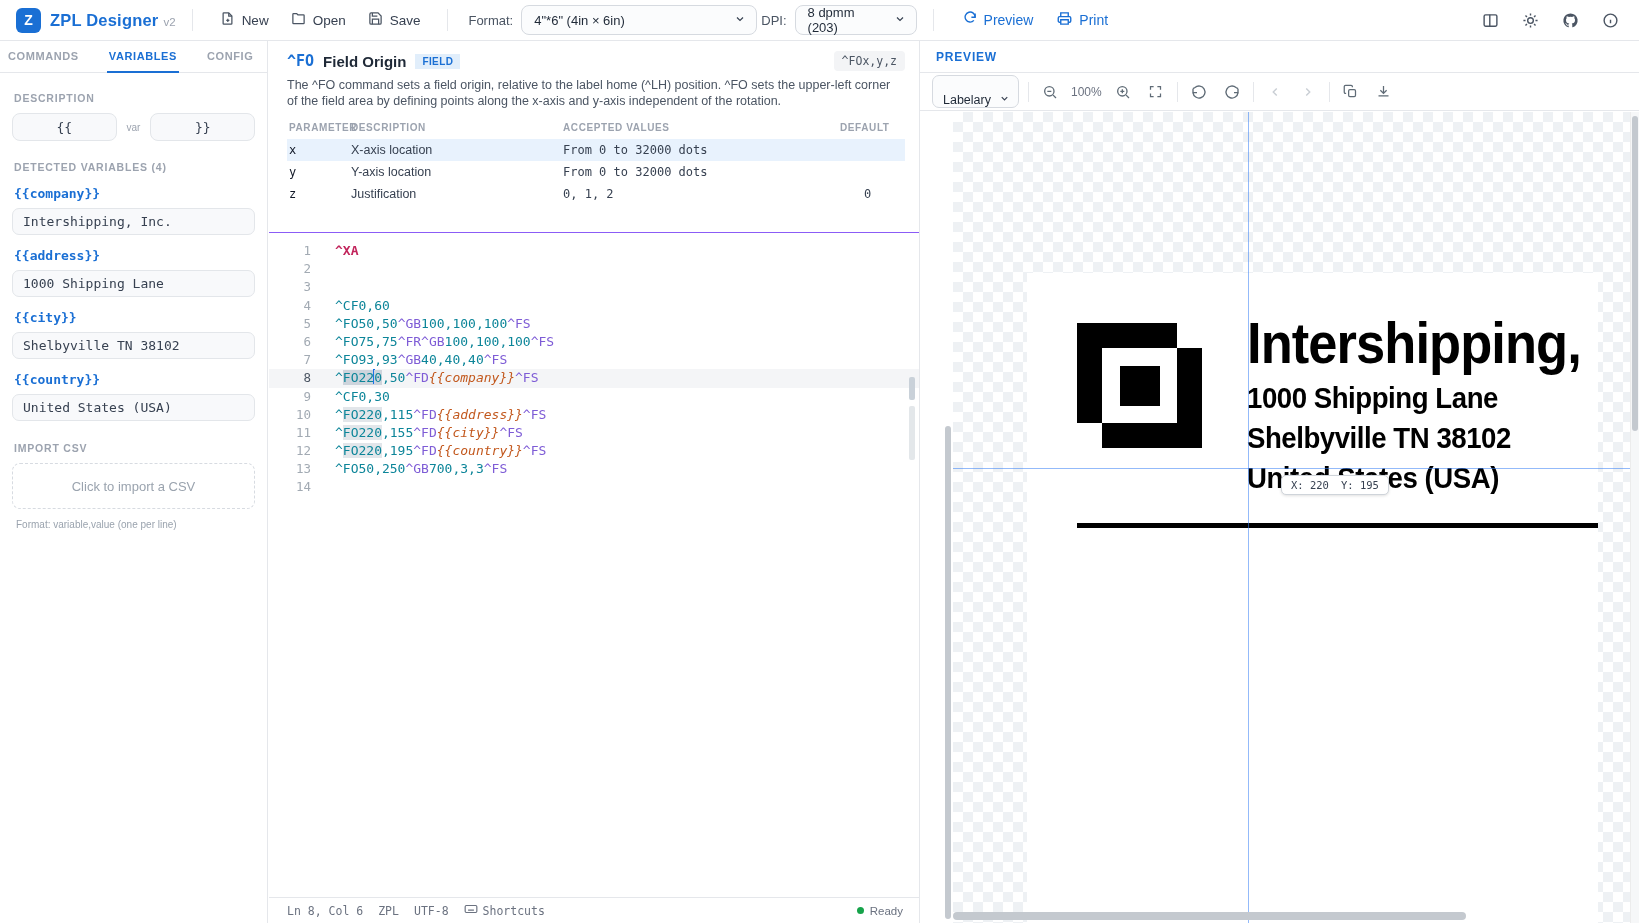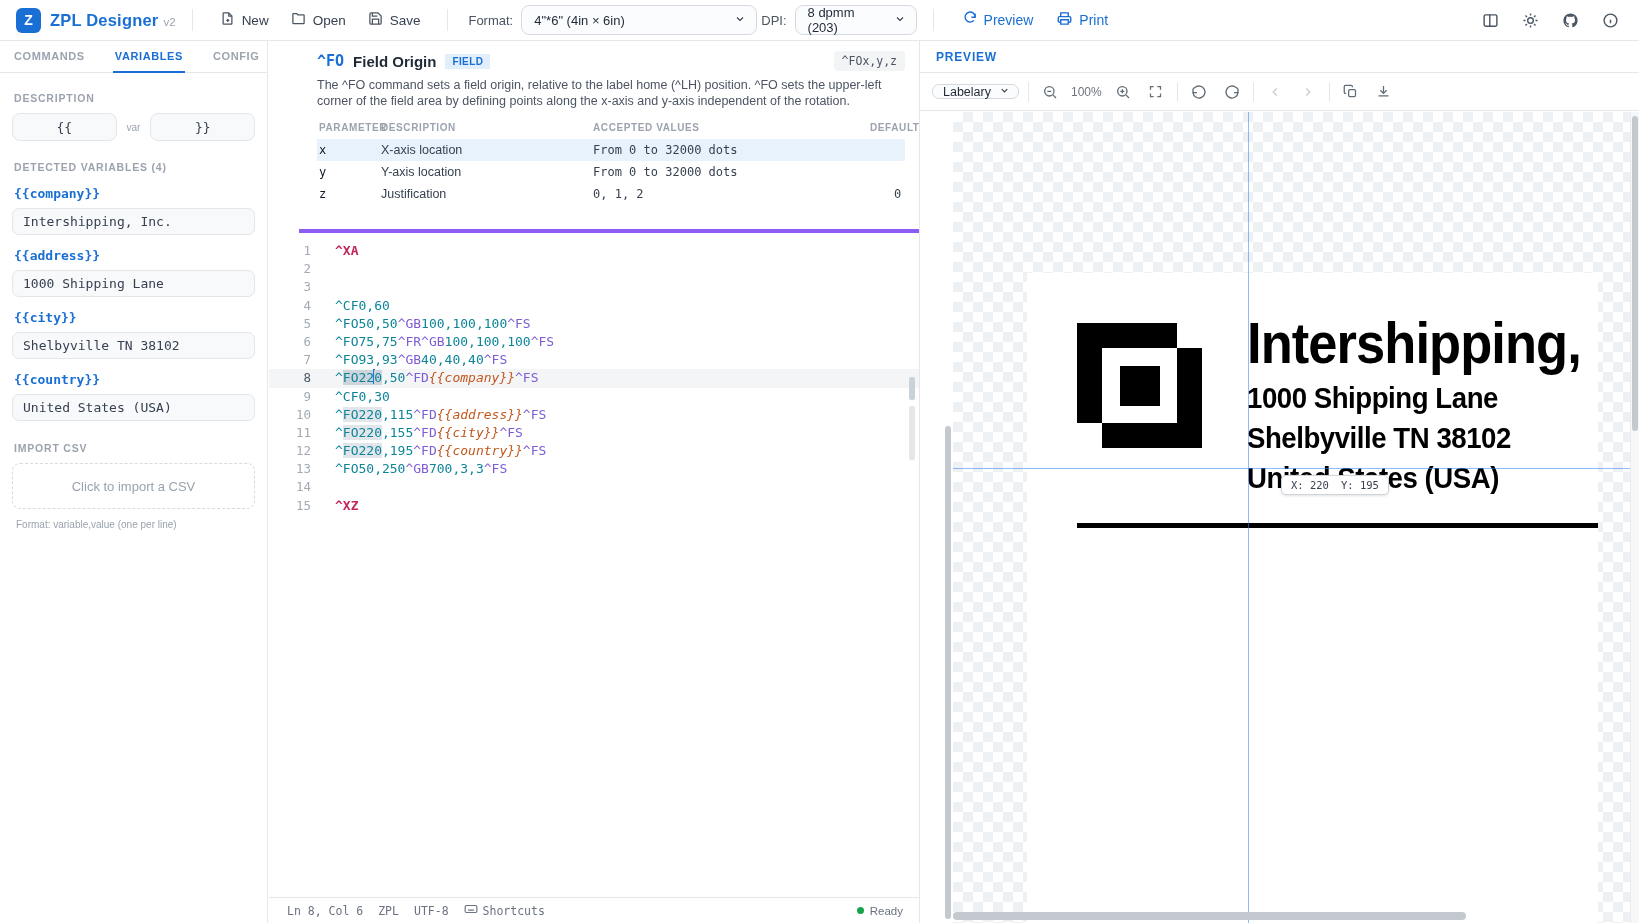--- a/index.html
+++ b/index.html
@@ -23,21 +23,21 @@
     display:flex; align-items:center; justify-content:space-between; padding:0 10px 0 12px;
     font-size:13px; color:#1f2937; gap:10px; cursor:pointer; }
   .tb-action { display:flex; align-items:center; gap:7px; color:#1a6fd4; font-size:14px;
     margin:0 12px; cursor:pointer; background:none; border:none; font-family:inherit; }
   .tb-icons { margin-left:auto; display:flex; align-items:center; gap:10px; }
   .tb-icon { width:30px; height:30px; display:flex; align-items:center; justify-content:center;
     color:#4b5563; cursor:pointer; background:none; border:none; }
 
   
   .sidebar { position:absolute; top:41px; left:0; width:268px; bottom:0; border-right:1px solid #e5e7eb; background:#fff; }
-  .tabs { height:32px; display:flex; gap:30px; padding:0 14px; border-bottom:1px solid #e5e7eb; }
+  .tabs { height:32px; display:flex; gap:30px; padding:0 8px; border-bottom:1px solid #e5e7eb; }
   .tab { font-size:11px; font-weight:bold; letter-spacing:.6px; color:#9ca3af; line-height:31px;
     position:relative; cursor:pointer; background:none; border:none; font-family:inherit; }
   .tab.active { color:#1a6fd4; }
   .tab.active::after { content:""; position:absolute; left:-2px; right:-2px; bottom:-1px; height:2px; background:#1a6fd4; }
   .side-body { padding:6px 12px; }
   .sec-label { font-size:10.5px; font-weight:bold; letter-spacing:.8px; color:#9ca3af; margin:13px 2px 9px; }
   .delims { display:flex; align-items:center; gap:10px; }
   .pill-input { flex:1; height:28px; background:#f8f9fb; border:1px solid #e3e6ea; border-radius:8px;
     font-family:"DejaVu Sans Mono", monospace; font-size:13px; color:#374151;
     display:flex; align-items:center; justify-content:center; }
@@ -46,21 +46,21 @@
     color:#1a6fd4; margin:13px 2px 7px; }
   .var-input { height:27px; background:#f8f9fb; border:1px solid #e3e6ea; border-radius:7px;
     font-family:"DejaVu Sans Mono", monospace; font-size:13px; color:#374151;
     display:flex; align-items:center; padding:0 10px; }
   .csv-box { height:46px; border:1.5px dashed #d7dbe1; border-radius:8px; display:flex;
     align-items:center; justify-content:center; color:#9aa3ae; font-size:13px; cursor:pointer; margin-top:2px; }
   .csv-hint { font-size:10px; color:#9aa3ae; margin:10px 4px 0; }
 
   
   .middle { position:absolute; top:41px; left:269px; width:650px; bottom:0; background:#fff; }
-  .doc { height:192px; border-bottom:4px solid #8b5cf6; padding:10px 14px 0 18px; position:relative;margin-left:30px; }
+  .doc { height:192px; border-bottom:1px solid #8b5cf6; padding:10px 14px 0 18px; position:relative; }
   .doc-title-row { display:flex; align-items:center; gap:9px; }
   .doc-cmd { font-family:"DejaVu Sans Mono", monospace; font-size:15px; font-weight:bold; color:#1a6fd4; }
   .doc-name { font-size:15px; font-weight:600; color:#1f2937; }
   .doc-badge { background:#e1eefb; color:#1a6fd4; font-size:10px; font-weight:bold;
     padding:2px 7px; border-radius:0; letter-spacing:.4px; }
   .doc-syntax { margin-left:auto; background:#f3f4f6; color:#4b5563; border-radius:4px;
     font-family:"DejaVu Sans Mono", monospace; font-size:11.5px; padding:3px 8px; }
   .doc-desc { margin-top:7px; font-size:12.5px; line-height:15.5px; color:#4b5563; padding-right:2px; }
   .doc-table { margin-top:10px; }
   .doc-thead, .doc-row { display:grid; grid-template-columns:62px 212px 255px 1fr; align-items:center; }
@@ -96,22 +96,22 @@
     font-family:"DejaVu Sans Mono", monospace; font-size:11.5px; color:#6b7280; background:#fff; }
   .sb-item { display:flex; align-items:center; gap:5px; }
   .sb-right { margin-left:auto; display:flex; align-items:center; gap:6px; font-family:"Liberation Sans",sans-serif; font-size:11.5px; }
   .ready-dot { width:7px; height:7px; border-radius:50%; background:#16a34a; }
 
   
   .preview-panel { position:absolute; top:41px; left:919px; right:0; bottom:0; border-left:1px solid #e5e7eb; background:#fff; }
   .pv-header { height:32px; border-bottom:1px solid #e5e7eb; display:flex; align-items:center; padding:0 16px;
     font-size:12px; font-weight:bold; letter-spacing:.8px; color:#1a6fd4; }
   .pv-toolbar { height:38px; border-bottom:1px solid #e5e7eb; display:flex; align-items:center; padding:0 12px; gap:9px; }
-  .pv-select { height:15px; border:1px solid #d6dae0; border-radius:7px; background:#fbfcfd;
-    display:flex; align-items:flex-start; gap:8px; padding:0 8px 0 10px; font-size:12.5px; color:#1f2937; cursor:pointer; }
+  .pv-select { height:33px; border:1px solid #d6dae0; border-radius:7px; background:#fbfcfd;
+    display:flex; align-items:flex-end; gap:8px; padding:0 8px 0 10px; font-size:12.5px; color:#1f2937; cursor:pointer; }
   .pv-sep { width:1px; height:20px; background:#e5e7eb; }
   .pv-btn { width:24px; height:24px; display:flex; align-items:center; justify-content:center;
     color:#5f6b76; background:none; border:none; cursor:pointer; }
   .pv-btn.disabled { color:#c9ced4; }
   .pv-zoom-text { font-size:12px; color:#6b7280; }
 
   .pv-canvas { position:absolute; top:71px; left:0; right:0; bottom:0; overflow:hidden; background:#fff; }
   .checker { position:absolute; left:33px; right:9px; top:0; bottom:0;
     background-image:repeating-conic-gradient(#eef1f4 0% 25%, #ffffff 0% 50%);
     background-size:20px 20px; }
@@ -301,21 +301,20 @@
         <div class="code-row"><span class="gutter">5</span><span class="code"><span class="tk-teal">^FO50,50</span><span class="tk-purple">^GB</span><span class="tk-teal">100,100,100</span><span class="tk-purple">^FS</span></span></div>
         <div class="code-row"><span class="gutter">6</span><span class="code"><span class="tk-teal">^FO75,75</span><span class="tk-purple">^FR</span><span class="tk-purple">^GB</span><span class="tk-teal">100,100,100</span><span class="tk-purple">^FS</span></span></div>
         <div class="code-row"><span class="gutter">7</span><span class="code"><span class="tk-teal">^FO93,93</span><span class="tk-purple">^GB</span><span class="tk-teal">40,40,40</span><span class="tk-purple">^FS</span></span></div>
         <div class="code-row active"><span class="gutter">8</span><span class="code"><span class="tk-teal">^</span><span class="tk-teal hl-sel">FO22</span><span class="cursor"></span><span class="tk-teal hl-sel">0</span><span class="tk-teal">,50</span><span class="tk-purple">^FD</span><span class="tk-var">{{company}}</span><span class="tk-purple">^FS</span></span></div>
         <div class="code-row"><span class="gutter">9</span><span class="code"><span class="tk-teal">^CF0,30</span></span></div>
         <div class="code-row"><span class="gutter">10</span><span class="code"><span class="tk-teal">^</span><span class="tk-teal hl-occ">FO220</span><span class="tk-teal">,115</span><span class="tk-purple">^FD</span><span class="tk-var">{{address}}</span><span class="tk-purple">^FS</span></span></div>
         <div class="code-row"><span class="gutter">11</span><span class="code"><span class="tk-teal">^</span><span class="tk-teal hl-occ">FO220</span><span class="tk-teal">,155</span><span class="tk-purple">^FD</span><span class="tk-var">{{city}}</span><span class="tk-purple">^FS</span></span></div>
         <div class="code-row"><span class="gutter">12</span><span class="code"><span class="tk-teal">^</span><span class="tk-teal hl-occ">FO220</span><span class="tk-teal">,195</span><span class="tk-purple">^FD</span><span class="tk-var">{{country}}</span><span class="tk-purple">^FS</span></span></div>
         <div class="code-row"><span class="gutter">13</span><span class="code"><span class="tk-teal">^FO50,250</span><span class="tk-purple">^GB</span><span class="tk-teal">700,3,3</span><span class="tk-purple">^FS</span></span></div>
         <div class="code-row"><span class="gutter">14</span><span class="code"></span></div>
-        <div class="code-row"><span class="gutter">15</span><span class="code"><span class="tk-red">^XZ</span></span></div>
       </div>
     <div class="ruler-mark" style="top:143px;height:23px;background:#c9d1d9;"></div>
     <div class="ruler-mark" style="top:172px;height:54px;background:#e3e7ea;"></div>
   </div>
 
   <footer class="statusbar">
     <span class="sb-item">Ln 8, Col 6</span>
     <span class="sb-item">ZPL</span>
     <span class="sb-item">UTF-8</span>
     <span class="sb-item">

